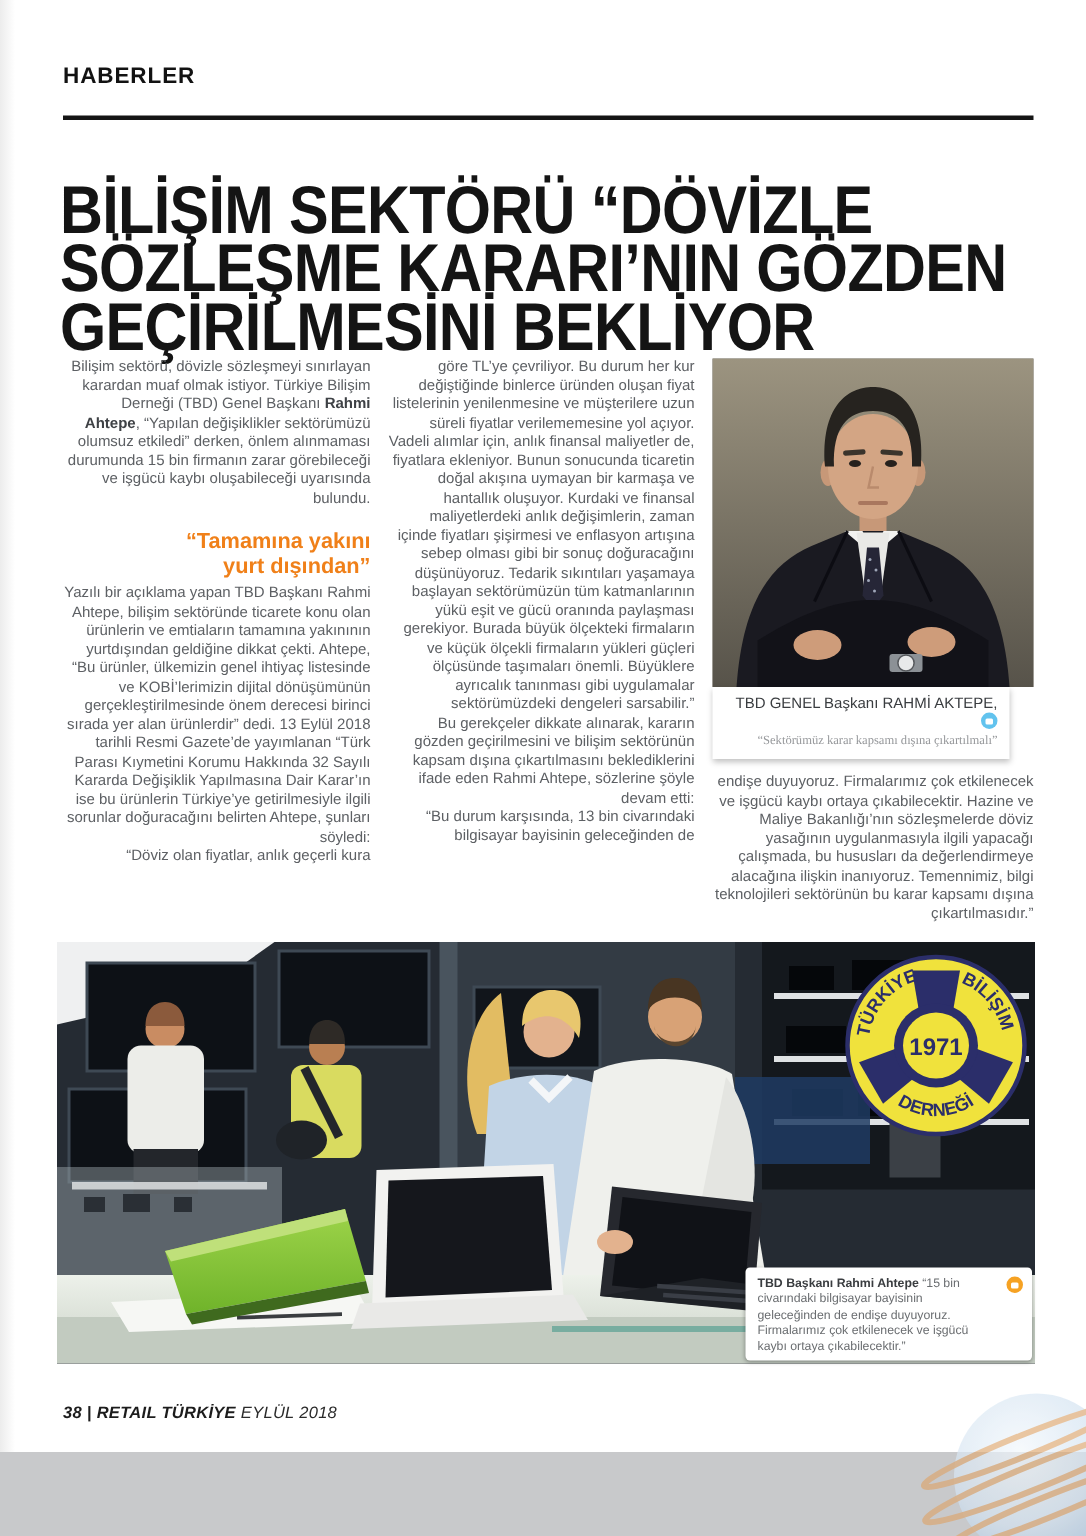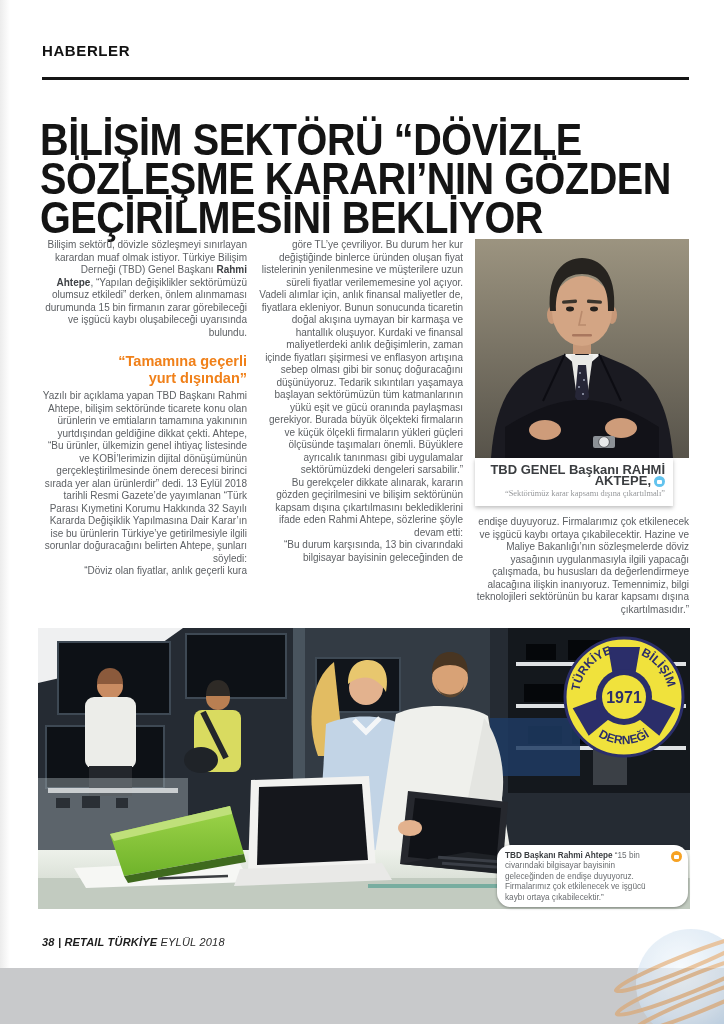--- a/index.html
+++ b/index.html
@@ -20,34 +20,34 @@
   #col1{left:42px;} #col2{left:258px;} #col3{left:475px;width:214px;}
   .body-text{font-size:10px;line-height:12.5px;color:#5D6064;margin:0;}
   .body-text b{color:#3E4145;}
   .subhead{color:#F08019;font-weight:700;font-size:14.5px;line-height:16.5px;
     margin:14px 0 4px;white-space:pre-line;}
   .subhead.tight{font-size:13.5px;line-height:15px;margin:4px 0 2px;}
   .portrait{position:relative;width:214px;height:219px;background:#6b665b;}
   .portrait svg{display:block;}
   .caption-card{position:relative;background:#fff;box-shadow:0 2px 4px rgba(0,0,0,.25);
     padding:6px 8px 6px;width:198px;box-sizing:border-box;min-height:48px;}
-  .cap-line1{font-size:13px;font-weight:700;color:#3A3D40;line-height:11px;}
+  .cap-line1{font-size:10px;font-weight:400;color:#3A3D40;line-height:11px;}
   .cap-quote{font-size:8.4px;color:#96989B;line-height:10.5px;margin-top:2px;font-family:Liberation Serif, serif;}
   .badge{display:inline-block;width:11px;height:11px;border-radius:50%;vertical-align:-2px;
     position:relative;margin-left:3px;}
   .badge::after{content:"";position:absolute;left:3px;top:3.5px;width:5px;height:4px;
     background:#fff;border-radius:1px;}
   .badge.blue{background:#62C3EE;}
   .badge.orange{background:#F6A223;margin:0;}
   #col3 .body-text{margin-top:10px;}
   .store{position:absolute;left:38px;top:628px;width:652px;height:281px;background:#2a313a;}
   .store .scene{position:absolute;left:0;top:0;}
   .tbd-logo{position:absolute;left:525px;top:8px;width:122px;height:122px;}
   .photo-caption{position:absolute;left:459px;top:217px;width:191px;height:62px;background:#fff;
-    border-radius:14px;box-shadow:0 1px 3px rgba(0,0,0,.35);padding:6px 26px 5px 8px;
+    border-radius:3px;box-shadow:0 1px 3px rgba(0,0,0,.35);padding:6px 26px 5px 8px;
     box-sizing:border-box;font-size:8.2px;line-height:10.4px;color:#6A6D70;}
   .photo-caption b{color:#3A3D40;}
   .photo-caption .badge{position:absolute;right:6px;top:6px;}
   .footer{position:absolute;left:42px;top:936px;font-size:11px;color:#2a2a2a;letter-spacing:.2px;font-style:italic;}
   .footer .f-bold{font-weight:700;color:#1c1c1c;}
   .gray-band{position:absolute;left:0;top:968px;width:724px;height:56px;background:#C8C9CB;}
   .planet{position:absolute;left:596px;top:922px;width:175px;height:125px;opacity:.7;}
 </style>
 </head>
 <body>
@@ -55,21 +55,21 @@
 <div class="page-edge"></div>
 
 <div class="section-label">HABERLER</div>
 <div class="rule"></div>
 <h1 class="headline">BİLİŞİM SEKTÖRÜ “DÖVİZLE
 SÖZLEŞME KARARI’NIN GÖZDEN
 GEÇİRİLMESİNİ BEKLİYOR</h1>
 
 <div class="col" id="col1">
   <p class="body-text"><span>Bilişim sektörü, dövizle sözleşmeyi sınırlayan karardan muaf olmak istiyor. Türkiye Bilişim Derneği (TBD) Genel Başkanı </span><b>Rahmi Ahtepe</b><span>, “Yapılan değişiklikler sektörümüzü olumsuz etkiledi” derken, önlem alınmaması durumunda 15 bin firmanın zarar görebileceği ve işgücü kaybı oluşabileceği uyarısında bulundu.</span></p>
-  <h3 class="subhead">“Tamamına geçerli
+  <h3 class="subhead">“Tamamına yakını
 yurt dışından”</h3>
   <p class="body-text">Yazılı bir açıklama yapan TBD Başkanı Rahmi Ahtepe, bilişim sektöründe ticarete konu olan ürünlerin ve emtiaların tamamına yakınının yurtdışından geldiğine dikkat çekti. Ahtepe, “Bu ürünler, ülkemizin genel ihtiyaç listesinde ve KOBİ’lerimizin dijital dönüşümünün gerçekleştirilmesinde önem derecesi birinci sırada yer alan ürünlerdir” dedi. 13 Eylül 2018 tarihli Resmi Gazete’de yayımlanan “Türk Parası Kıymetini Korumu Hakkında 32 Sayılı Kararda Değişiklik Yapılmasına Dair Karar’ın ise bu ürünlerin Türkiye’ye getirilmesiyle ilgili sorunlar doğuracağını belirten Ahtepe, şunları söyledi:</p>
   <p class="body-text">“Döviz olan fiyatlar, anlık geçerli kura</p>
 </div>
 
 <div class="col" id="col2">
   <p class="body-text">göre TL’ye çevriliyor. Bu durum her kur değiştiğinde binlerce üründen oluşan fiyat listelerinin yenilenmesine ve müşterilere uzun süreli fiyatlar verilememesine yol açıyor. Vadeli alımlar için, anlık finansal maliyetler de, fiyatlara ekleniyor. Bunun sonucunda ticaretin doğal akışına uymayan bir karmaşa ve hantallık oluşuyor. Kurdaki ve finansal maliyetlerdeki anlık değişimlerin, zaman içinde fiyatları şişirmesi ve enflasyon artışına sebep olması gibi bir sonuç doğuracağını düşünüyoruz. Tedarik sıkıntıları yaşamaya başlayan sektörümüzün tüm katmanlarının yükü eşit ve gücü oranında paylaşması gerekiyor. Burada büyük ölçekteki firmaların ve küçük ölçekli firmaların yükleri güçleri ölçüsünde taşımaları önemli. Büyüklere ayrıcalık tanınması gibi uygulamalar sektörümüzdeki dengeleri sarsabilir.”</p>
   <p class="body-text" style="white-space:pre-line">Bu gerekçeler dikkate alınarak, kararın gözden geçirilmesini ve bilişim sektörünün kapsam dışına çıkartılmasını beklediklerini ifade eden Rahmi Ahtepe, sözlerine şöyle devam etti:
 “Bu durum karşısında, 13 bin civarındaki bilgisayar bayisinin geleceğinden de</p>
 </div>

